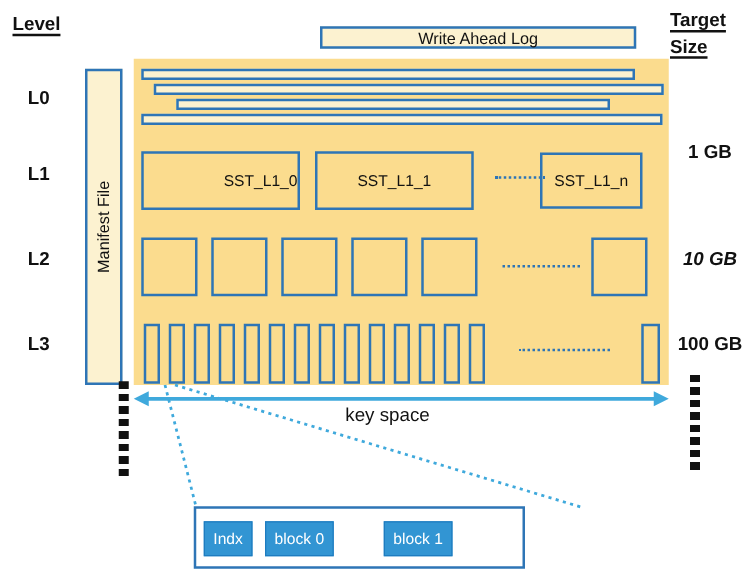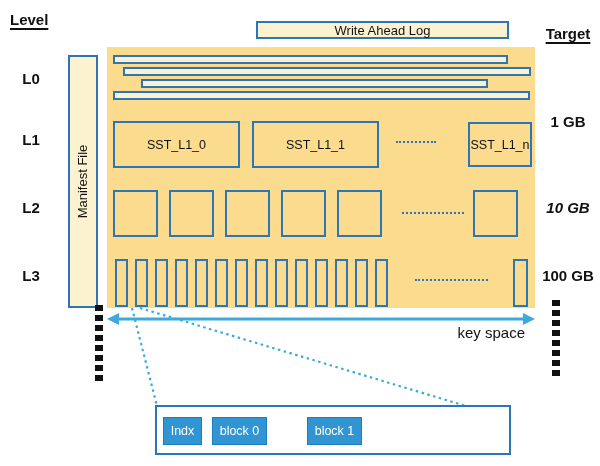--- a/index.html
+++ b/index.html
@@ -9,21 +9,21 @@
   *{box-sizing:border-box;}
   body{margin:0;background:#fff;}
   .canvas{
     position:relative;width:600px;height:466px;background:#fff;overflow:hidden;
     font-family:"Liberation Sans","DejaVu Sans",sans-serif;color:var(--ink,#111);
   }
   
   .hdr{position:absolute;font-weight:bold;font-size:15px;}
   .underlined{text-decoration:underline;text-underline-offset:3px;text-decoration-thickness:1.5px;}
   .level-hdr{left:10px;top:11px;text-align:center;}
-  .target-hdr{left:536px;top:23px;width:64px;text-align:center;line-height:21px;}
+  .target-hdr{left:536px;top:6px;width:64px;line-height:21px;}
   .target-hdr span{display:block;text-decoration:underline;text-underline-offset:3px;text-decoration-thickness:1.5px;}
   .sstfiles-hdr{left:110px;top:27px;}
   
   .wal-box{position:absolute;left:256px;top:21px;width:253px;height:18px;background:var(--cream,#FCF2D0);
     border:2px solid var(--blue,#2E75B6);display:flex;align-items:center;justify-content:center;font-size:13px;}
   .main-area{position:absolute;left:107px;top:47px;width:428px;height:261px;background:var(--tan,#FBDC8E);}
   .manifest-box{position:absolute;left:68px;top:55px;width:30px;height:253px;background:var(--cream,#FCF2D0);
     border:2px solid var(--blue,#2E75B6);display:flex;align-items:center;justify-content:center;}
   .manifest-box span{transform:rotate(-90deg);white-space:nowrap;font-size:13px;}
   
@@ -34,64 +34,65 @@
   
   .l0-bars{position:absolute;left:0;top:0;width:600px;height:120px;}
   .l0-bars .bar{position:absolute;height:9px;background:var(--cream,#FCF2D0);border:2px solid var(--blue,#2E75B6);}
   .l0-bars .bar:nth-child(1){left:113px;top:55px;width:395px;}
   .l0-bars .bar:nth-child(2){left:123px;top:67px;width:408px;}
   .l0-bars .bar:nth-child(3){left:141px;top:79px;width:347px;}
   .l0-bars .bar:nth-child(4){left:113px;top:91px;width:417px;}
   
   .sstbox{position:absolute;border:2px solid var(--blue,#2E75B6);display:flex;align-items:center;
     justify-content:center;font-size:12.5px;background:transparent;}
-  .sst-l1-0{left:113px;top:121px;width:127px;height:47px;}
+  .sst-l1-0{left:113px;top:121px;width:127px;height:47px;justify-content:flex-end;}
   .sst-l1-1{left:252px;top:121px;width:127px;height:47px;}
-  .sst-l1-n{left:468px;top:122px;width:64px;height:45px;}
+  .sst-l1-n{left:432px;top:122px;width:82px;height:45px;}
   
   .hdots{position:absolute;border-top:2.5px dotted var(--blue,#2E75B6);}
   .hdots-l1{left:396px;top:141px;width:40px;}
   .hdots-l2{left:402px;top:212px;width:62px;}
   .hdots-l3{left:415px;top:279px;width:73px;}
   
   .l2-group{position:absolute;left:113px;top:190px;display:flex;gap:11px;}
   .l2-group .sq,.l2-single{width:45px;height:47px;border:2px solid var(--blue,#2E75B6);}
   .l2-single{position:absolute;left:473px;top:190px;}
   
   .l3-group{position:absolute;left:115px;top:259px;display:flex;gap:7px;}
   .l3-group .nr,.l3-single{width:13px;height:48px;border:2px solid var(--blue,#2E75B6);}
   .l3-single{position:absolute;left:513px;top:259px;width:15px;}
   
-  .keyspace-lbl{position:absolute;left:95px;top:324px;width:430px;text-align:right;font-size:15px;}
+  .keyspace-lbl{position:absolute;left:95px;top:324px;width:430px;text-align:center;font-size:15px;}
   
   .vdots{position:absolute;width:8px;
     background:repeating-linear-gradient(to bottom,var(--ink,#111) 0 6px,transparent 6px 10px);}
   .vdots-left{left:95px;top:305px;height:76px;}
   .vdots-right{left:552px;top:300px;height:76px;}
   
-  .detail-box{position:absolute;left:155px;top:405px;width:356px;height:50px;background:#fff;
+  .detail-box{position:absolute;left:155px;top:405px;width:265px;height:50px;background:#fff;
     border:2px solid var(--blue,#2E75B6);}
   .block{position:absolute;top:10px;height:28px;background:var(--block-fill,#3295D3);
     border:1px solid var(--block-border,#1E7CC0);color:#fff;font-size:12.5px;
     display:flex;align-items:center;justify-content:center;}
   .blk-indx{left:6px;width:39px;}
   .blk-0{left:55px;width:55px;}
   .blk-1{left:150px;width:55px;}
   .blk-k{left:233px;width:68px;}
   
   .overlay{position:absolute;left:0;top:0;pointer-events:none;}
 </style>
 </head>
 <body>
 
 <div class="canvas">
 
   <div class="hdr underlined level-hdr">Level</div>
   <div class="hdr target-hdr">
     <span>Target</span>
+    <span>Size</span>
   </div>
 
   <div class="wal-box">
     <span>Write Ahead Log</span>
   </div>
 
   <div class="main-area"></div>
 
   <div class="manifest-box">
     <span>Manifest File</span>

